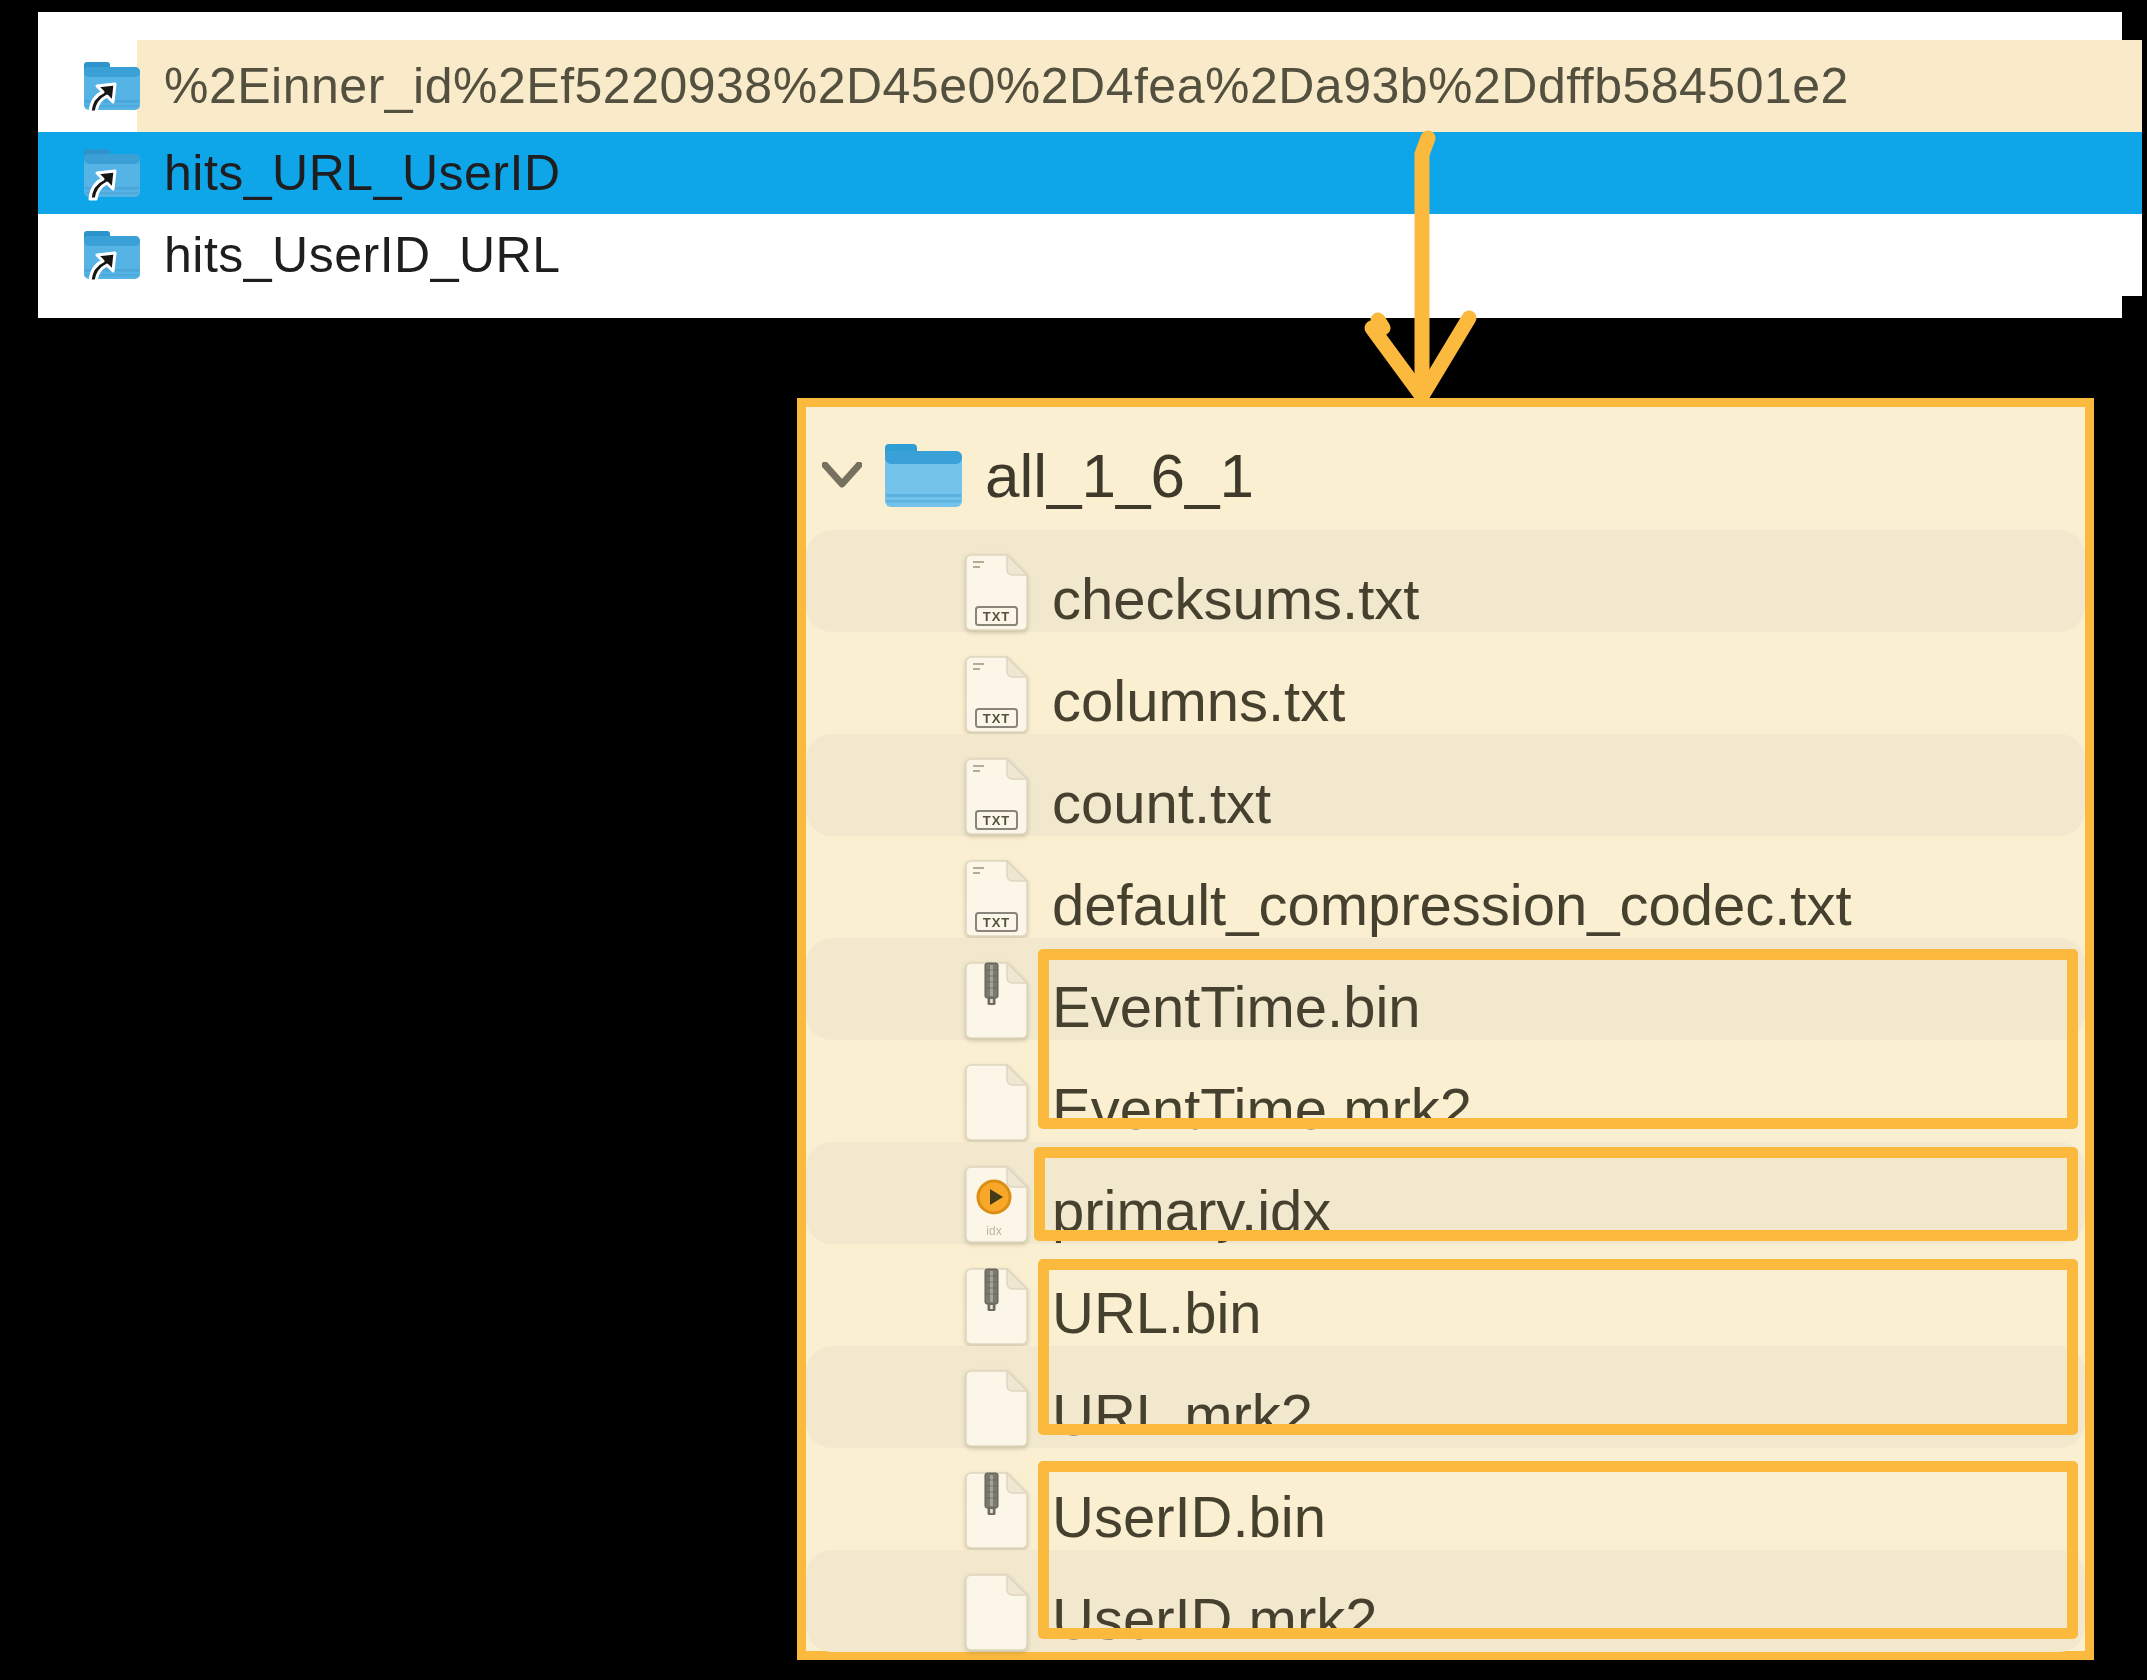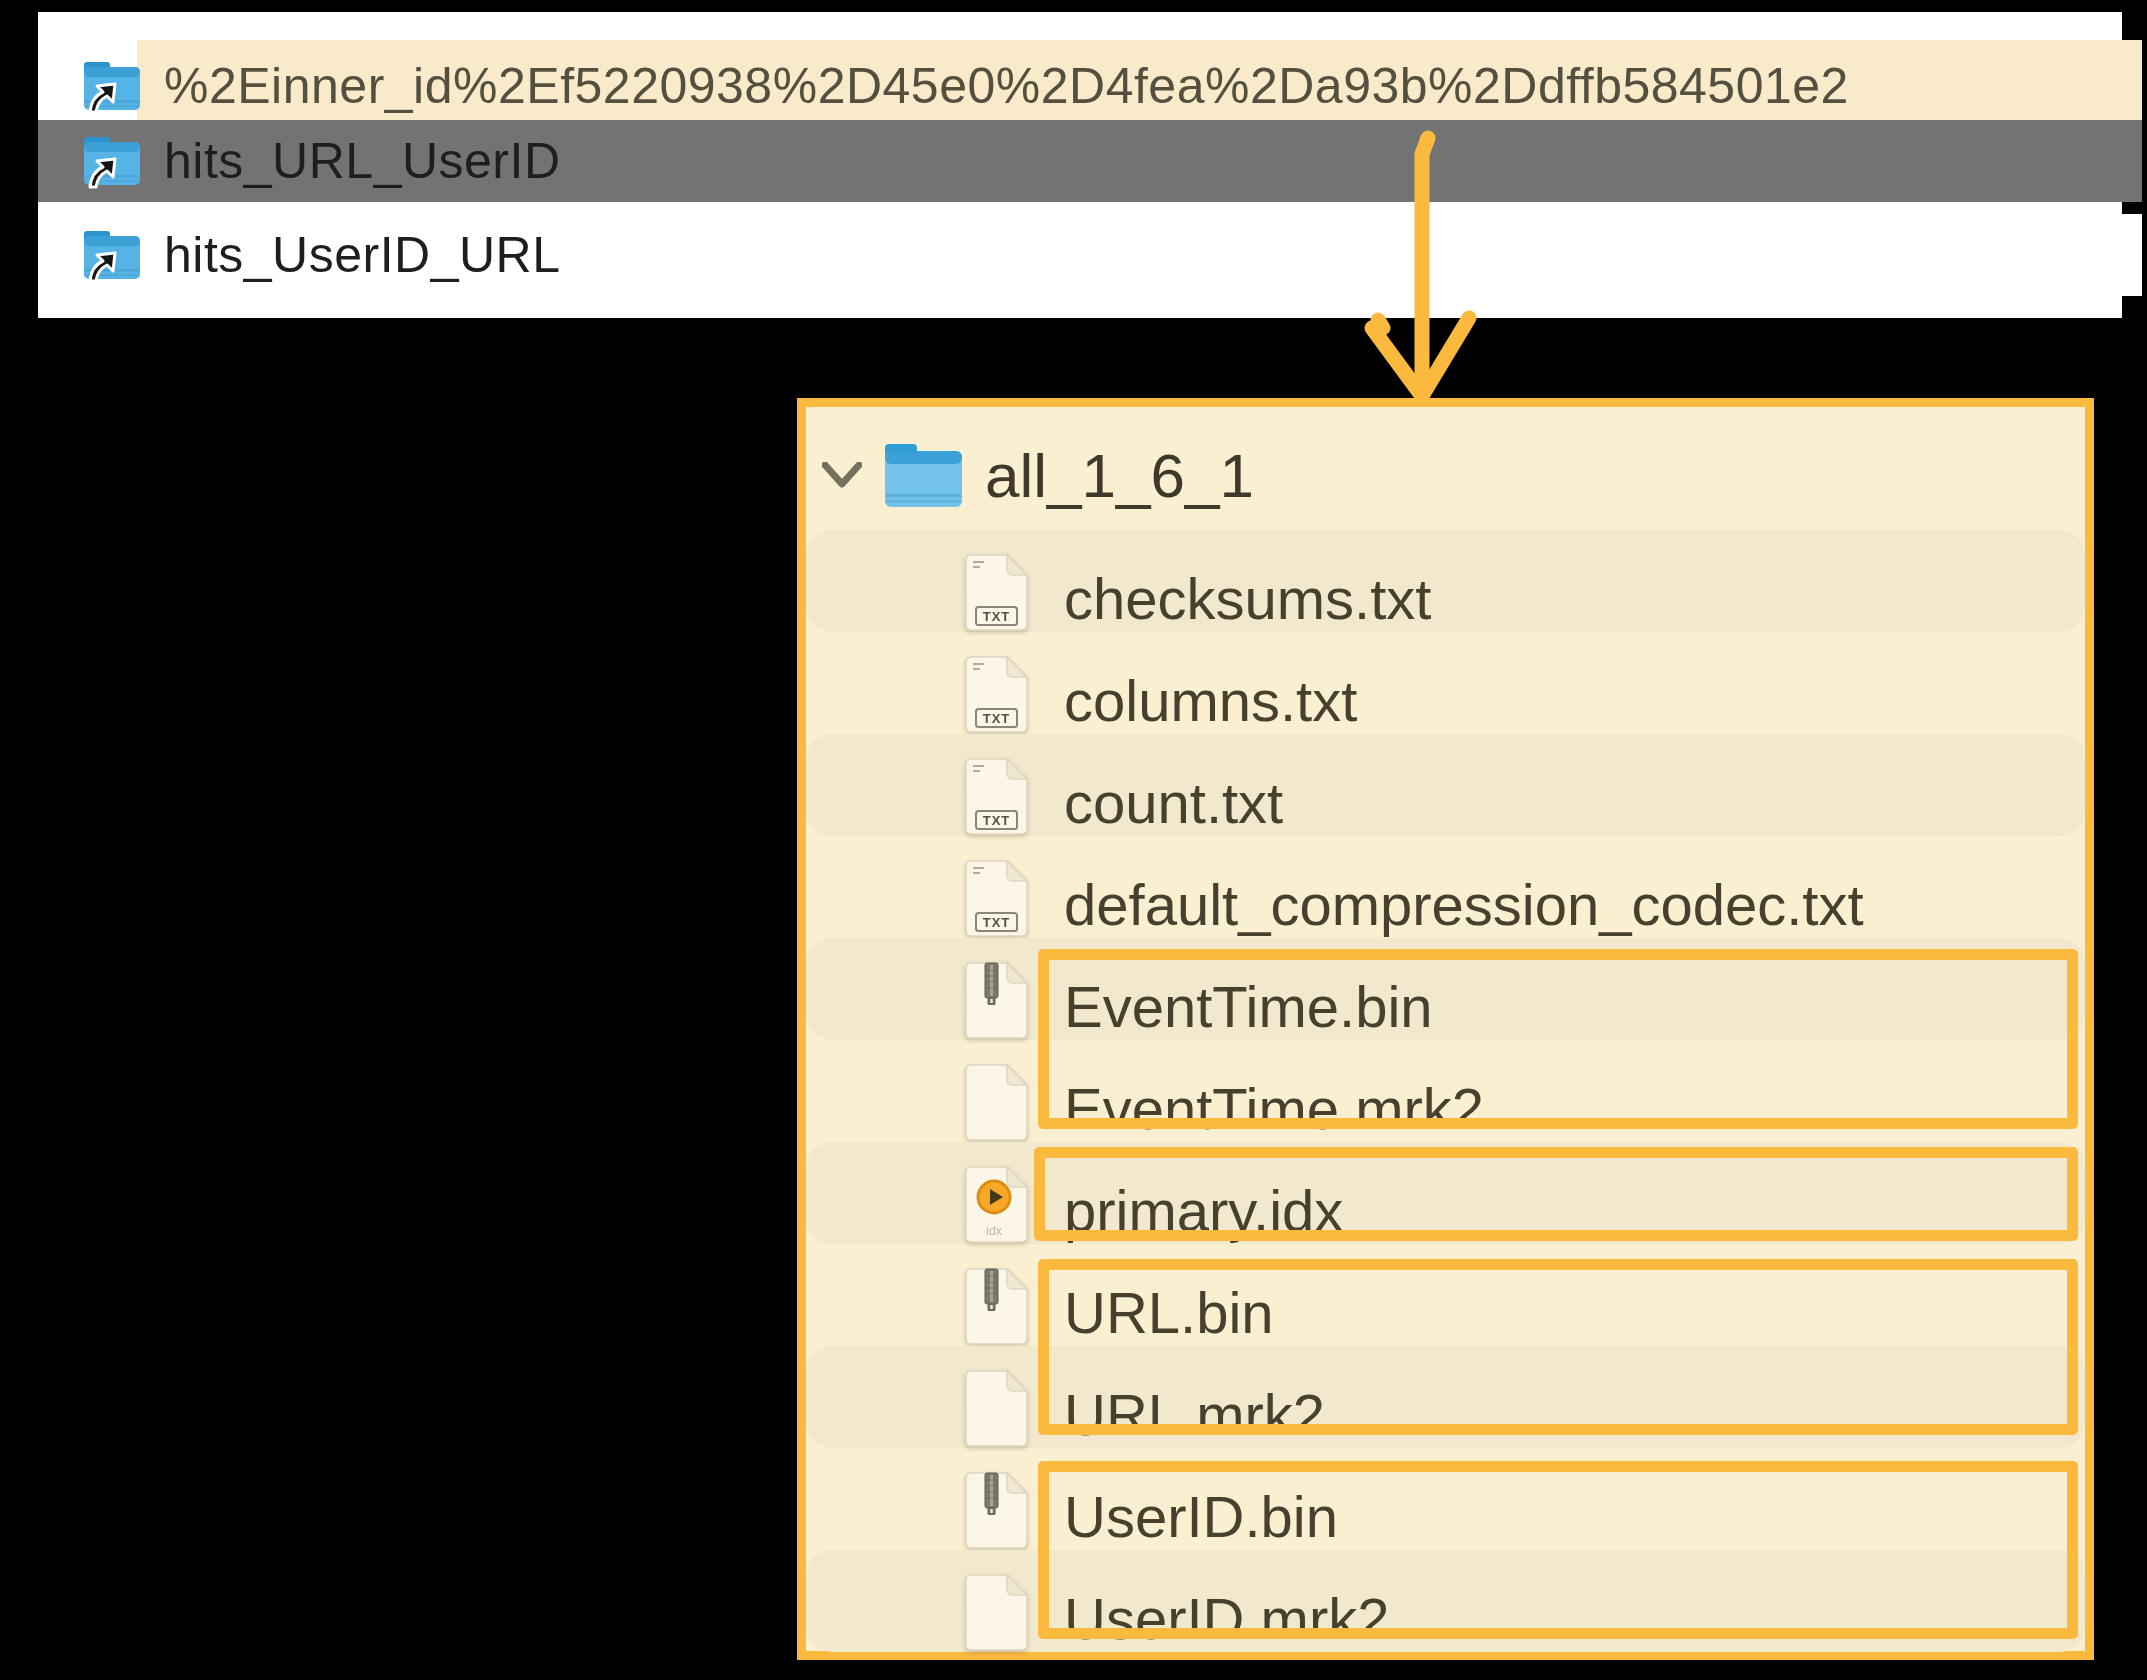--- a/index.html
+++ b/index.html
@@ -3,42 +3,42 @@
 <meta charset="utf-8">
 <style>
   html,body{margin:0;padding:0;background:#000;}
   #stage{position:relative;width:2147px;height:1680px;background:#000;overflow:hidden;
          font-family:"Liberation Sans","DejaVu Sans",sans-serif;}
 
   
   .top-panel{position:absolute;left:38px;top:12px;width:2084px;height:306px;background:#fff;}
   .trow{position:absolute;left:0;width:100%;display:flex;align-items:center;padding-left:20px;}
   .trow-1{top:28px;height:92px;}
-  .trow-2{top:108px;height:82px;background:#737373;}
+  .trow-2{top:120px;height:82px;background:#0ea5e9;}
   .trow-3{top:202px;height:82px;background:#ffffff;}
   .trow .hl{position:absolute;left:99px;right:0;top:0;bottom:0;background:#F9EACA;}
   .trow .ficon{margin-left:24px;flex:0 0 auto;position:relative;z-index:2;}
   .trow .tlabel{margin-left:22px;position:relative;z-index:2;font-size:50px;letter-spacing:.5px;
                 color:#1E1E20;white-space:nowrap;}
   .trow-1 .tlabel{color:#53503F;}
 
   
   .arrow-svg{position:absolute;left:1345px;top:128px;}
 
   
   .tree-panel{position:absolute;left:797px;top:398px;width:1297px;height:1262px;
               box-sizing:border-box;border:9px solid #FBB93D;background:#FAEFD1;}
   .folder-row{position:absolute;left:0;top:13px;width:1279px;height:110px;
               display:flex;align-items:center;padding-left:16px;box-sizing:border-box;}
   .folder-row .chev{flex:0 0 auto;margin-right:23px;}
   .folder-row .flabel{margin-left:23px;font-size:62px;color:#3E392B;white-space:nowrap;}
   .frow{position:absolute;left:0;width:1279px;height:102px;display:flex;align-items:flex-end;
         padding-left:159px;box-sizing:border-box;}
   .frow.stripe{background:#F1E8CD;border-radius:26px;}
-  .frow .plabel{margin-left:36px;font-size:58px;color:#46402F;white-space:nowrap;}
+  .frow .plabel{margin-left:24px;font-size:58px;color:#46402F;white-space:nowrap;}
   .icon-shadow{filter:drop-shadow(0 2px 2px rgba(130,115,75,.35));}
 
   
   .hbox{position:absolute;box-sizing:border-box;border:11px solid #FBB93D;border-radius:5px;
         pointer-events:none;}
   .hbox-1{left:232px;top:542px;width:1040px;height:180px;}
   .hbox-2{left:228px;top:740px;width:1044px;height:94px;}
   .hbox-3{left:232px;top:852px;width:1040px;height:176px;}
   .hbox-4{left:232px;top:1054px;width:1040px;height:178px;}
 </style>

